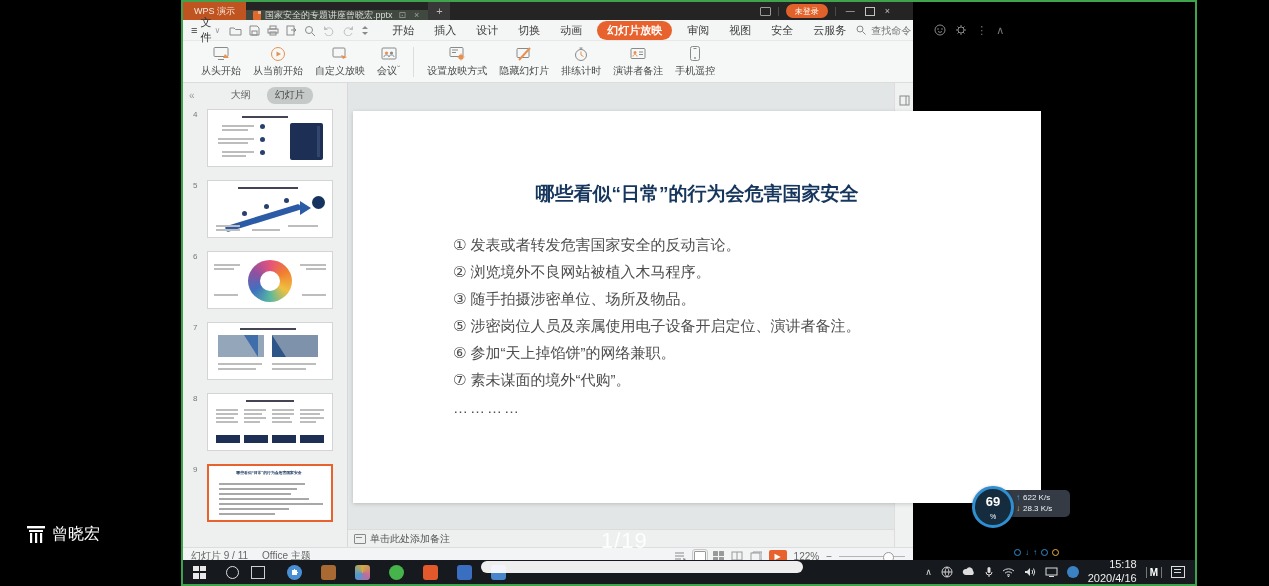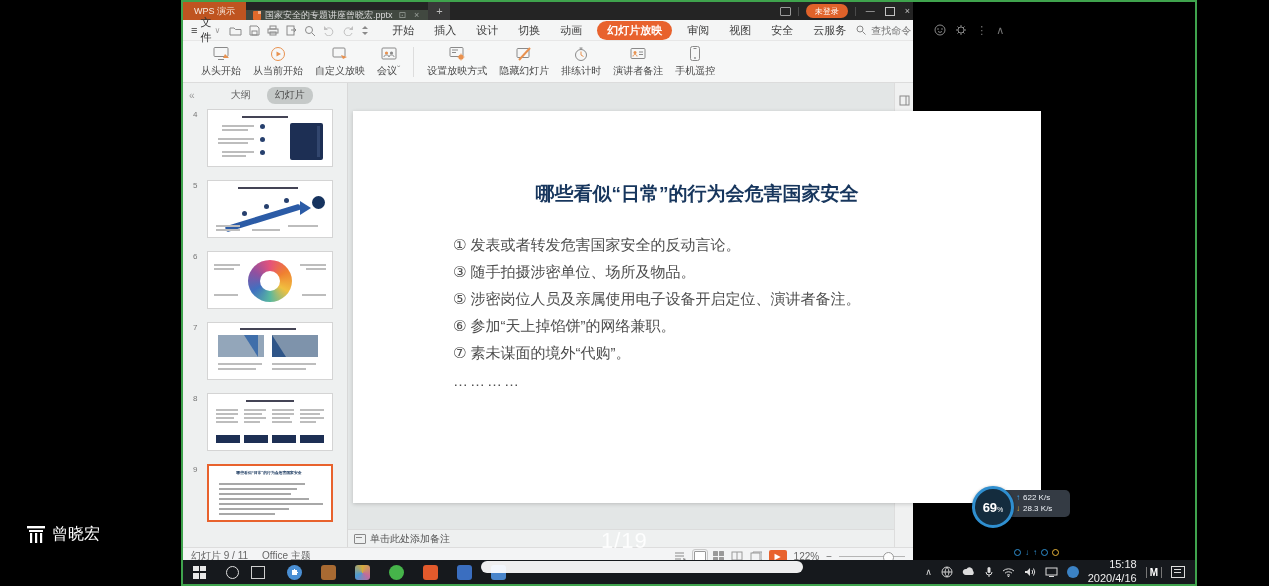--- a/index.html
+++ b/index.html
@@ -11,21 +11,21 @@
           background:#000;border:2px solid #3fa34d;}
   .win{position:absolute;left:0;top:0;width:730px;height:560px;background:#f4f5f5;}
   
   .titlebar{height:18px;background:#242424;display:flex;align-items:stretch;font-size:9px;}
   .tab-app{background:#bf5420;color:#f6e9e0;display:flex;align-items:center;padding:0 11px;white-space:nowrap;}
   .tab-doc{background:#414840;color:#d9d9d9;display:flex;align-items:center;gap:4px;padding:0 7px;white-space:nowrap;margin-top:8px;}
   .ppt-ico{width:8px;height:9px;background:#e06a2b;border-radius:1px;position:relative;}
   .ppt-ico i{position:absolute;right:0;top:0;width:3px;height:3px;background:#f2b089;}
   .tab-x,.tab-pin{color:#9aa09a;font-size:9px;padding:0 2px;}
   .tab-new{width:22px;background:#383838;color:#bbb;display:flex;align-items:center;justify-content:center;font-size:11px;}
-  .tb-right{margin-left:auto;display:flex;align-items:center;gap:7px;padding-right:0;color:#b5b5b5;}
+  .tb-right{margin-left:auto;display:flex;align-items:center;gap:7px;padding-right:20px;color:#b5b5b5;}
   .mode-ico{width:9px;height:7px;border:1px solid #9a9a9a;border-radius:1px;}
   .badge-login{background:#e0622a;color:#fff;border-radius:8px;padding:1.5px 9px;font-size:8px;}
   .tb-sep{width:1px;height:9px;background:#4a4a4a;}
   .winctl{font-size:9px;color:#c2c2c2;padding:0 3px;}
   .maxbox{width:8px;height:7px;border:1px solid #c2c2c2;}
   
   .menubar{height:21px;background:#f4f5f5;border-bottom:1px solid #e7e7e7;display:flex;align-items:center;
            font-size:11px;color:#3c3c3c;padding:0 8px;box-sizing:border-box;}
   .filemenu{display:flex;align-items:center;gap:3px;margin-right:9px;color:#333;}
   .qicons{display:flex;align-items:center;gap:7px;margin-right:12px;color:#8a8a8a;}
@@ -104,21 +104,21 @@
   .watermark{position:absolute;left:26px;top:524px;display:flex;align-items:center;gap:6px;color:#fff;
              font-size:16px;z-index:9;}
   .pageind{position:absolute;left:601px;top:528px;font-size:22px;color:rgba(255,255,255,.88);z-index:9;letter-spacing:1px;}
   .gauge{position:absolute;left:972px;top:486px;z-index:9;width:100px;height:42px;}
   .gpill{position:absolute;left:24px;top:4px;width:74px;height:27px;background:#343b44;border-radius:5px;
          display:flex;flex-direction:column;justify-content:center;padding-left:20px;box-sizing:border-box;gap:1px;}
   .gpill .row{font-size:8px;color:#eef2f7;display:flex;gap:3px;line-height:1.2;}
   .up-ar{color:#3da0e8;} .dn-ar{color:#e8b53a;}
   .gcirc{position:absolute;left:0;top:0;width:36px;height:36px;border-radius:50%;background:#142c3e;
          border:3px solid #2f8fd0;display:flex;align-items:center;justify-content:center;color:#fff;
-         font-size:13px;font-weight:bold;box-shadow:0 1px 3px rgba(0,0,0,.5);}
+         font-size:13px;font-weight:bold;box-shadow:0 1px 3px rgba(0,0,0,.5);flex-direction:column;}
   .gcirc .pct{font-size:7px;font-weight:normal;margin-top:4px;}
   .minimon{position:absolute;left:1014px;top:548px;z-index:8;display:flex;gap:4px;align-items:center;}
   .minimon i{width:7px;height:7px;border-radius:50%;border:1.5px solid #2f8fd0;box-sizing:border-box;display:block;}
   .minimon b{color:#2f8fd0;font-size:8px;font-weight:bold;}
   svg{display:block;}
 </style>
 </head>
 <body>
 
 <div class="stage">
@@ -411,20 +411,21 @@
             </div>
 
           </div>
         </div>
 
         <div class="main">
           <div class="slide">
             <div class="slide-title">哪些看似“日常”的行为会危害国家安全</div>
             <div class="slide-lines">
               <div>① 发表或者转发危害国家安全的反动言论。</div>
+              <div>② 浏览境外不良网站被植入木马程序。</div>
               <div>③ 随手拍摄涉密单位、场所及物品。</div>
               <div>⑤ 涉密岗位人员及亲属使用电子设备开启定位、演讲者备注。</div>
               <div>⑥ 参加“天上掉馅饼”的网络兼职。</div>
               <div>⑦ 素未谋面的境外“代购”。</div>
             </div>
             <div class="slide-more">…………</div>
           </div>
           <div class="notesbar">
             <span class="note-ico">
                 <i></i>

